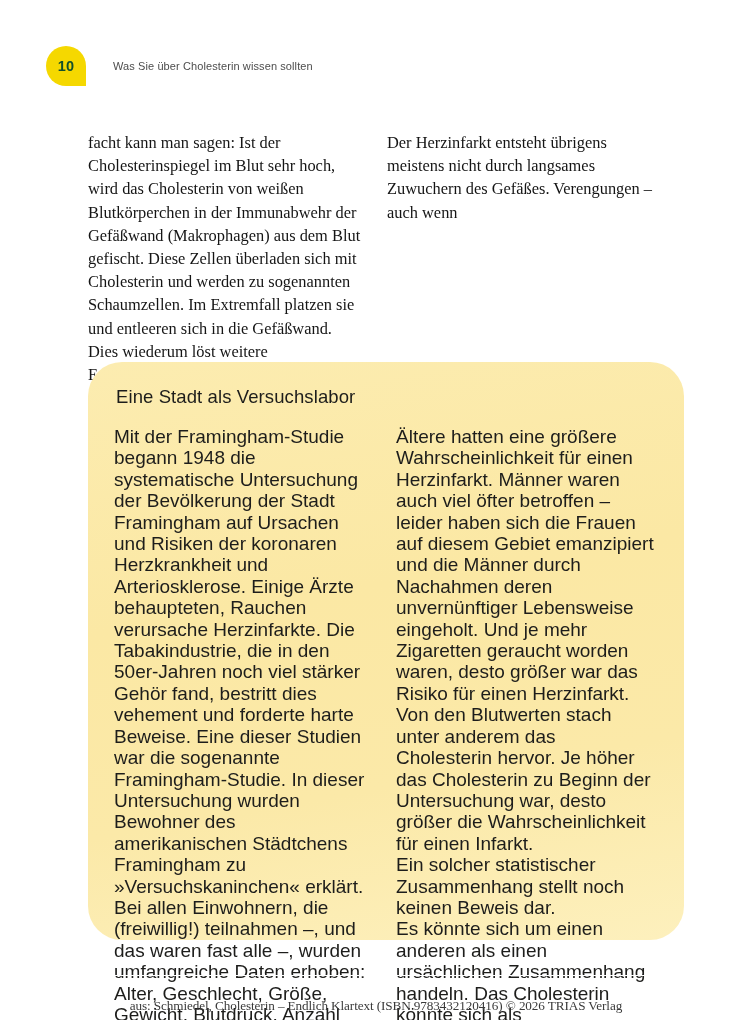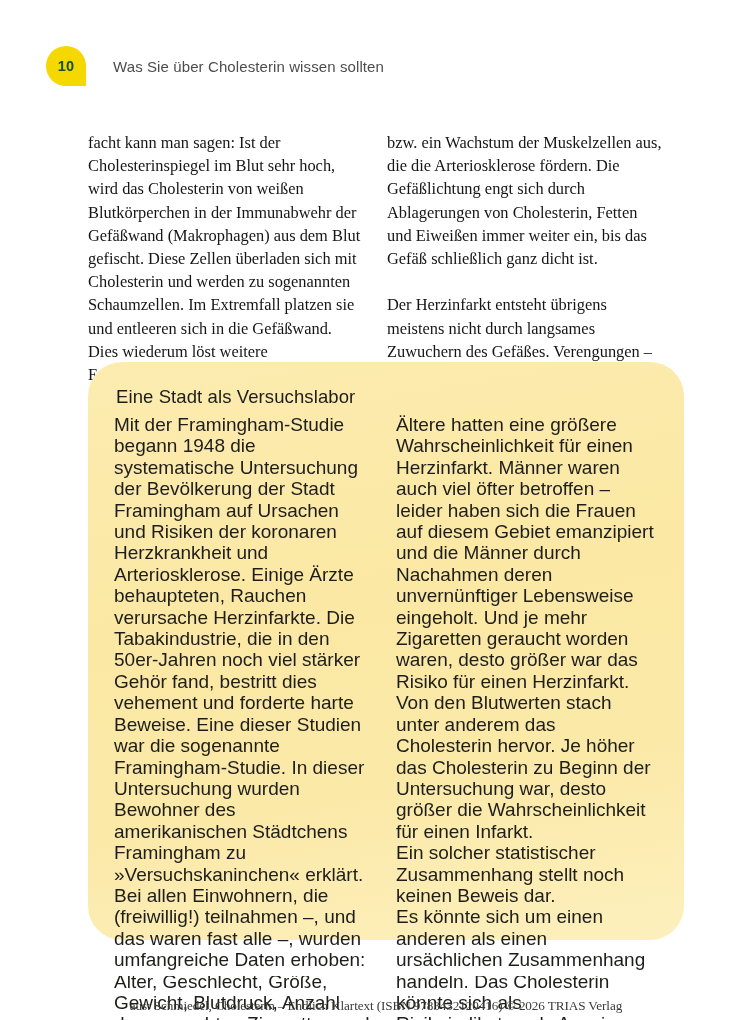--- a/index.html
+++ b/index.html
@@ -46,21 +46,21 @@
     font-size: 14.5px;
     font-weight: 700;
     color: #13502b;
     flex: none;
     letter-spacing: 0.2px;
   }
 
   .running-title {
     margin-left: 27px;
     font-family: "Liberation Sans", "DejaVu Sans", sans-serif;
-    font-size: 15px;
+    font-size: 11px;
     color: #4d4d4d;
     letter-spacing: 0.1px;
     white-space: nowrap;
   }
 
   
   .body-columns {
     position: absolute;
     top: 131px;
     left: 88px;
@@ -97,21 +97,21 @@
     border-radius: 34px 34px 34px 34px;
     padding: 24px 30px 22px 26px;
   }
 
   .callout-title {
     font-family: "Liberation Sans", "DejaVu Sans", sans-serif;
     font-size: 18.5px;
     font-weight: 400;
     color: #1d1d1b;
     letter-spacing: 0.1px;
-    margin-bottom: 6px;
+    margin-bottom: 18px;
     padding-left: 2px;
   }
 
   .callout-columns {
     display: flex;
     gap: 24px;
   }
 
   .callout-col {
     width: 262px;
@@ -155,21 +155,20 @@
   <div class="running-head">
     <div class="page-badge">10</div>
     <div class="running-title">Was Sie über Cholesterin wissen sollten</div>
   </div>
 
   <div class="body-columns">
     <div class="body-col">
       <p>facht kann man sagen: Ist der Cholesterinspiegel im Blut sehr hoch, wird das Cholesterin von weißen Blutkörperchen in der Immunabwehr der Gefäßwand (Makrophagen) aus dem Blut gefischt. Diese Zellen überladen sich mit Cholesterin und werden zu sogenannten Schaumzellen. Im Extremfall platzen sie und entleeren sich in die Gefäßwand. Dies wiederum löst weitere Entzündungen</p>
     </div>
     <div class="body-col">
-      <p>bzw. ein Wachstum der Muskelzellen aus, die die Arteriosklerose fördern. Die Gefäßlichtung engt sich durch Ablagerungen von Cholesterin, Fetten und Eiweißen immer weiter ein, bis das Gefäß schließlich ganz dicht ist.</p>
       <p>Der Herzinfarkt entsteht übrigens meistens nicht durch langsames Zuwuchern des Gefäßes. Verengungen – auch wenn</p>
     </div>
   </div>
 
   <div class="callout">
     <div class="callout-title">Eine Stadt als Versuchslabor</div>
     <div class="callout-columns">
       <div class="callout-col">
         <p>Mit der Framingham-Studie begann 1948 die systematische Untersuchung der Bevölkerung der Stadt Framingham auf Ursachen und Risiken der koronaren Herzkrankheit und Arteriosklerose. Einige Ärzte behaupteten, Rauchen verursache Herzinfarkte. Die Tabakindustrie, die in den 50er-Jahren noch viel stärker Gehör fand, bestritt dies vehement und forderte harte Beweise. Eine dieser Studien war die sogenannte Framingham-Studie. In dieser Untersuchung wurden Bewohner des amerikanischen Städtchens Framingham zu »Versuchskaninchen« erklärt. Bei allen Einwohnern, die (freiwillig!) teilnahmen –, und das waren fast alle –, wurden umfangreiche Daten erhoben: Alter, Geschlecht, Größe, Gewicht, Blutdruck, Anzahl der gerauchten Zigaretten und jede Menge Blutwerte. Darunter auch Cholesterin. Dann ließ man die Bewohner acht Jahre lang in Ruhe. Anschließend überprüften die</p>
       </div>

